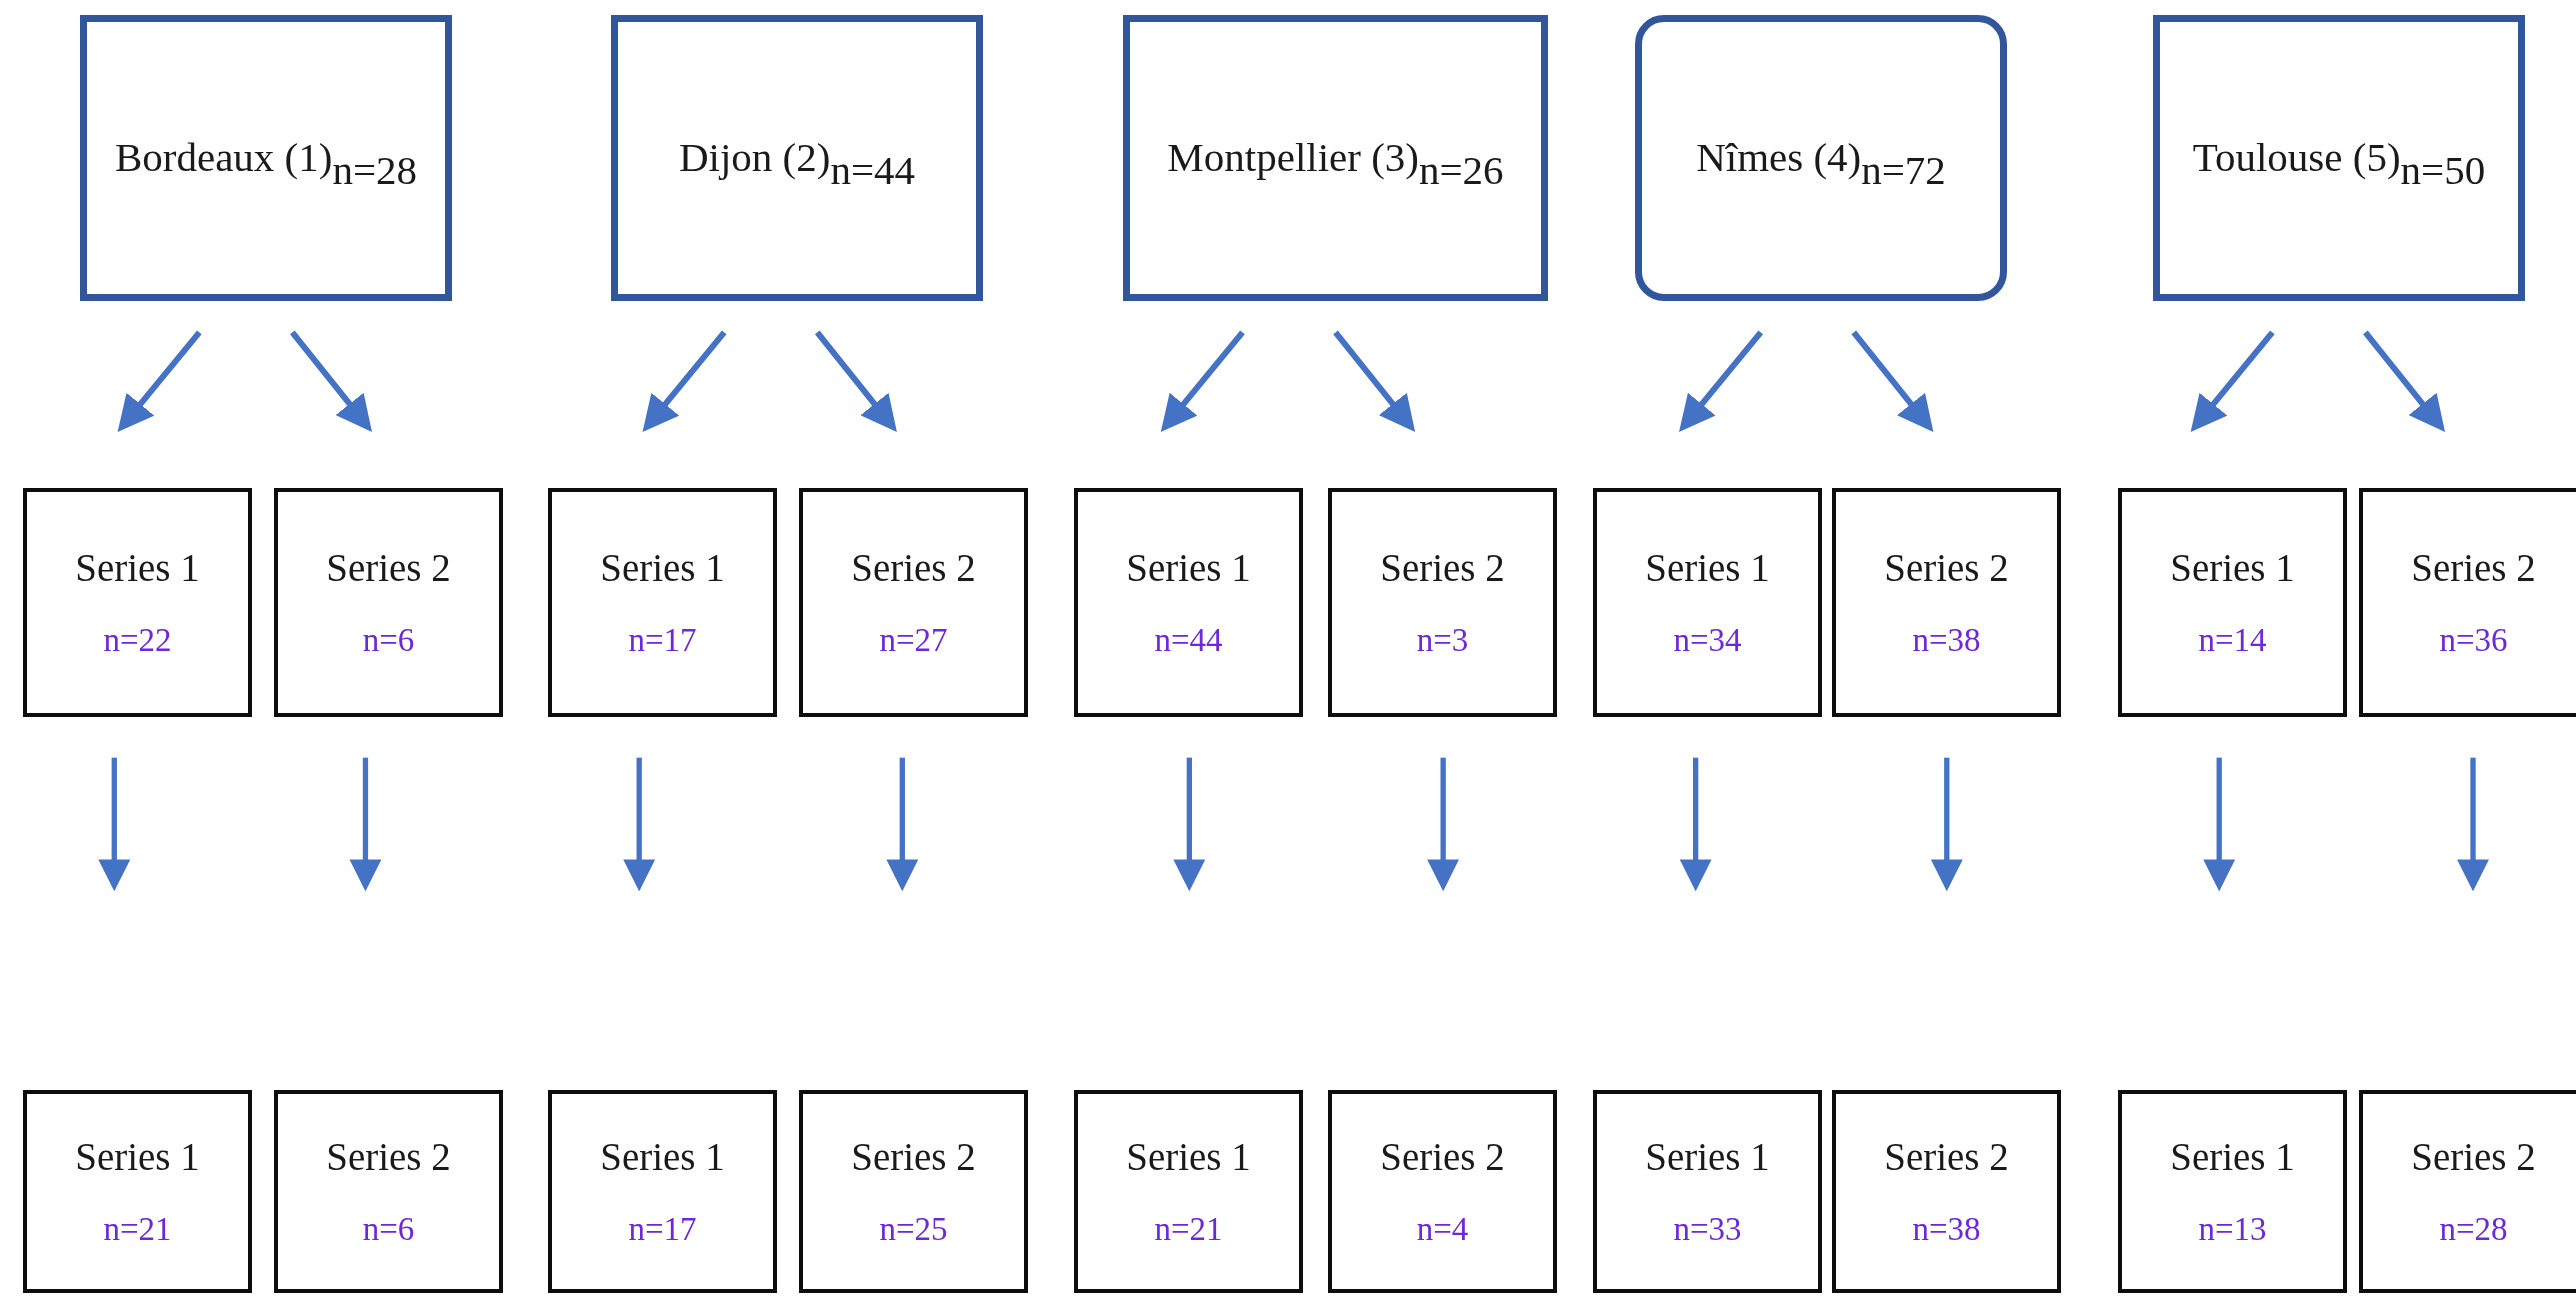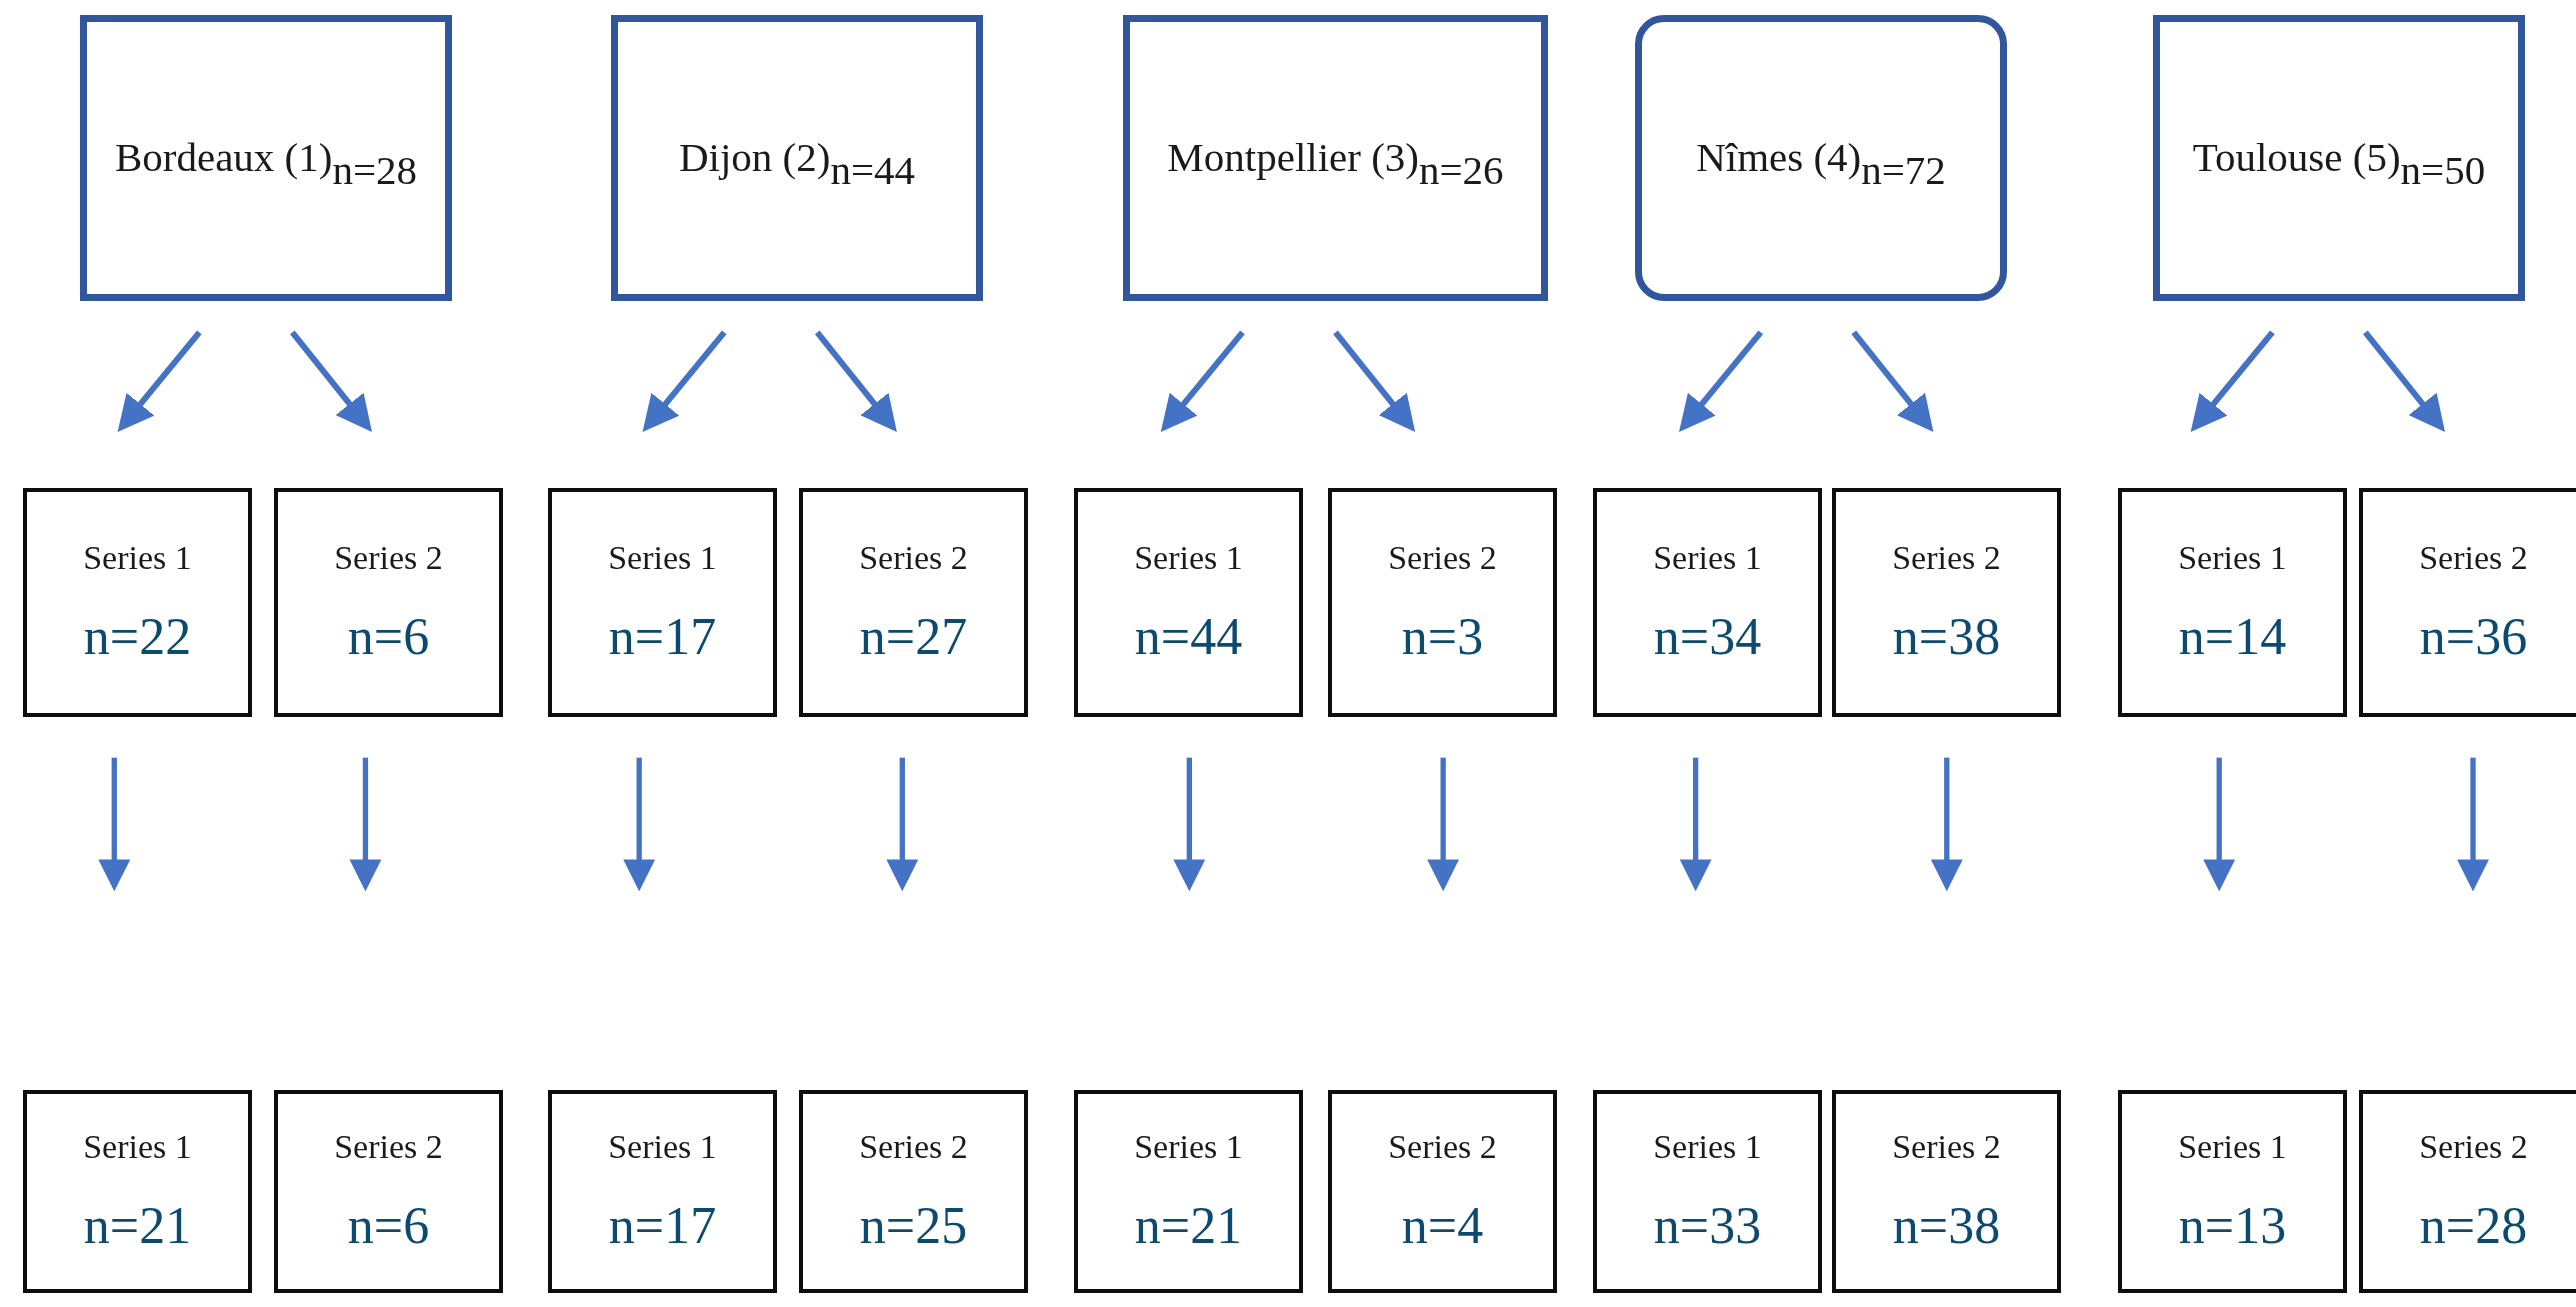--- a/index.html
+++ b/index.html
@@ -45,29 +45,29 @@
     position: absolute;
     box-sizing: border-box;
     background: #ffffff;
     border: 4px solid #0d0d0d;
     display: flex;
     flex-direction: column;
     align-items: center;
     justify-content: center;
   }
   .series-box .line1 {
-    font-size: 34px;
+    font-size: 39px;
     line-height: 1.05;
     color: #1a1a1a;
     white-space: nowrap;
   }
   .series-box .line2 {
-    font-size: 52px;
-    line-height: 1.05;
-    color: #0c4a6e;
+    font-size: 33px;
+    line-height: 1.05;
+    color: #6d28d9;
     margin-top: 34px;
     white-space: nowrap;
   }
   
   #followup-label {
     position: absolute;
     font-size: 41px;
     font-weight: bold;
     font-style: italic;
     color: #4472C4;

